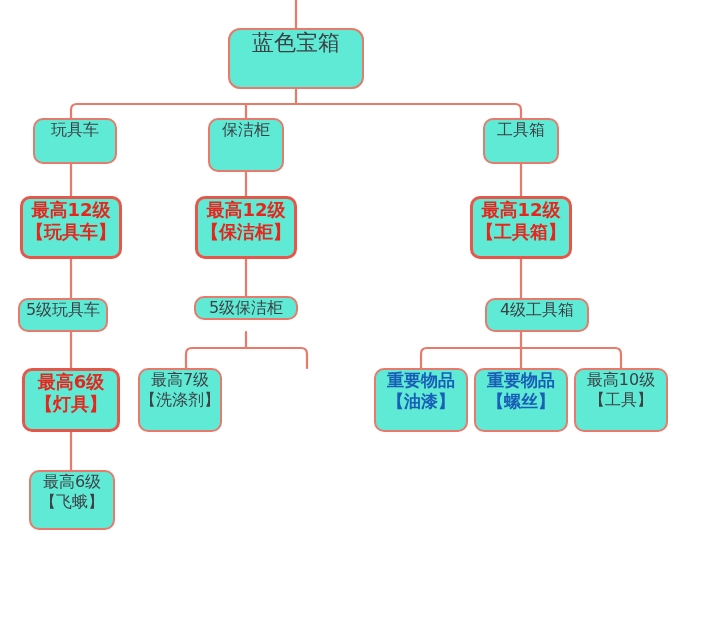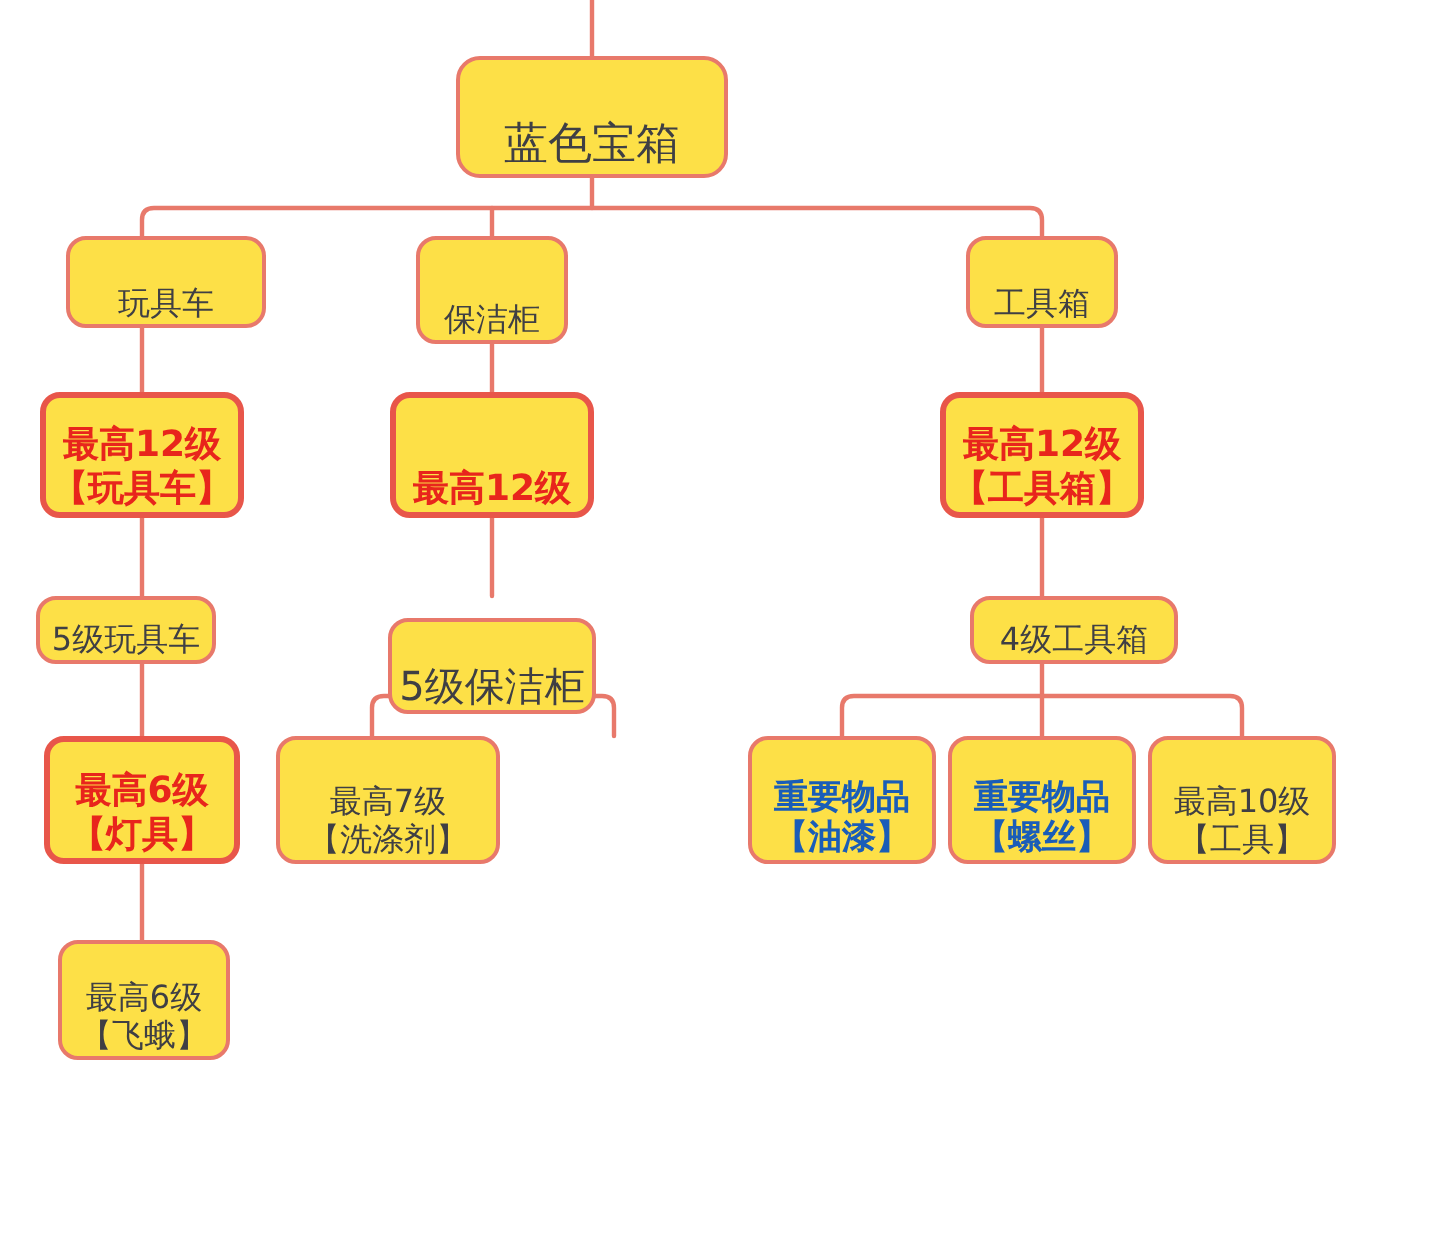--- a/index.html
+++ b/index.html
@@ -25,22 +25,22 @@
     width: 720px;
     height: 622px;
     pointer-events: none;
   }
   .node {
     position: absolute;
     box-sizing: border-box;
     display: flex;
     flex-direction: column;
     align-items: center;
-    justify-content: flex-end;
-    background: #fde047;
+    justify-content: flex-start;
+    background: #5eead4;
     border-style: solid;
     border-radius: 10px;
     text-align: center;
     line-height: 1.22;
     white-space: nowrap;
   }
   .node .ln {
     display: block;
   }
   
@@ -105,64 +105,65 @@
       <path d="M521,348 L521,368"></path>
 
       <path d="M71,432 L71,470"></path>
     </g>
   </svg>
 
   <div class="node n-root" style="left:228px; top:28px; width:136px; height:61px; font-size:22px;">
     <span class="ln">蓝色宝箱</span>
   </div>
 
-  <div class="node n-plain" style="left:33px; top:118px; width:100px; height:46px; font-size:16px;">
+  <div class="node n-plain" style="left:33px; top:118px; width:84px; height:46px; font-size:16px;">
     <span class="ln">玩具车</span>
   </div>
 
   <div class="node n-plain" style="left:208px; top:118px; width:76px; height:54px; font-size:16px;">
     <span class="ln">保洁柜</span>
   </div>
 
   <div class="node n-plain" style="left:483px; top:118px; width:76px; height:46px; font-size:16px;">
     <span class="ln">工具箱</span>
   </div>
 
   <div class="node n-red" style="left:20px; top:196px; width:102px; height:63px; font-size:18px;">
     <span class="ln">最高12级</span>
     <span class="ln">【玩具车】</span>
   </div>
 
   <div class="node n-red" style="left:195px; top:196px; width:102px; height:63px; font-size:18px;">
     <span class="ln">最高12级</span>
+    <span class="ln">【保洁柜】</span>
   </div>
 
   <div class="node n-red" style="left:470px; top:196px; width:102px; height:63px; font-size:18px;">
     <span class="ln">最高12级</span>
     <span class="ln">【工具箱】</span>
   </div>
 
   <div class="node n-plain" style="left:18px; top:298px; width:90px; height:34px; font-size:16px;">
     <span class="ln">5级玩具车</span>
   </div>
 
-  <div class="node n-plain" style="left:194px; top:309px; width:104px; height:48px; font-size:20px;">
+  <div class="node n-plain" style="left:194px; top:296px; width:104px; height:24px; font-size:16px;">
     <span class="ln">5级保洁柜</span>
   </div>
 
   <div class="node n-plain" style="left:485px; top:298px; width:104px; height:34px; font-size:16px;">
     <span class="ln">4级工具箱</span>
   </div>
 
   <div class="node n-red" style="left:22px; top:368px; width:98px; height:64px; font-size:18px;">
     <span class="ln">最高6级</span>
     <span class="ln">【灯具】</span>
   </div>
 
-  <div class="node n-plain" style="left:138px; top:368px; width:112px; height:64px; font-size:16px;">
+  <div class="node n-plain" style="left:138px; top:368px; width:84px; height:64px; font-size:16px;">
     <span class="ln">最高7级</span>
     <span class="ln">【洗涤剂】</span>
   </div>
 
 
   <div class="node n-blue" style="left:374px; top:368px; width:94px; height:64px; font-size:17px;">
     <span class="ln">重要物品</span>
     <span class="ln">【油漆】</span>
   </div>
 

